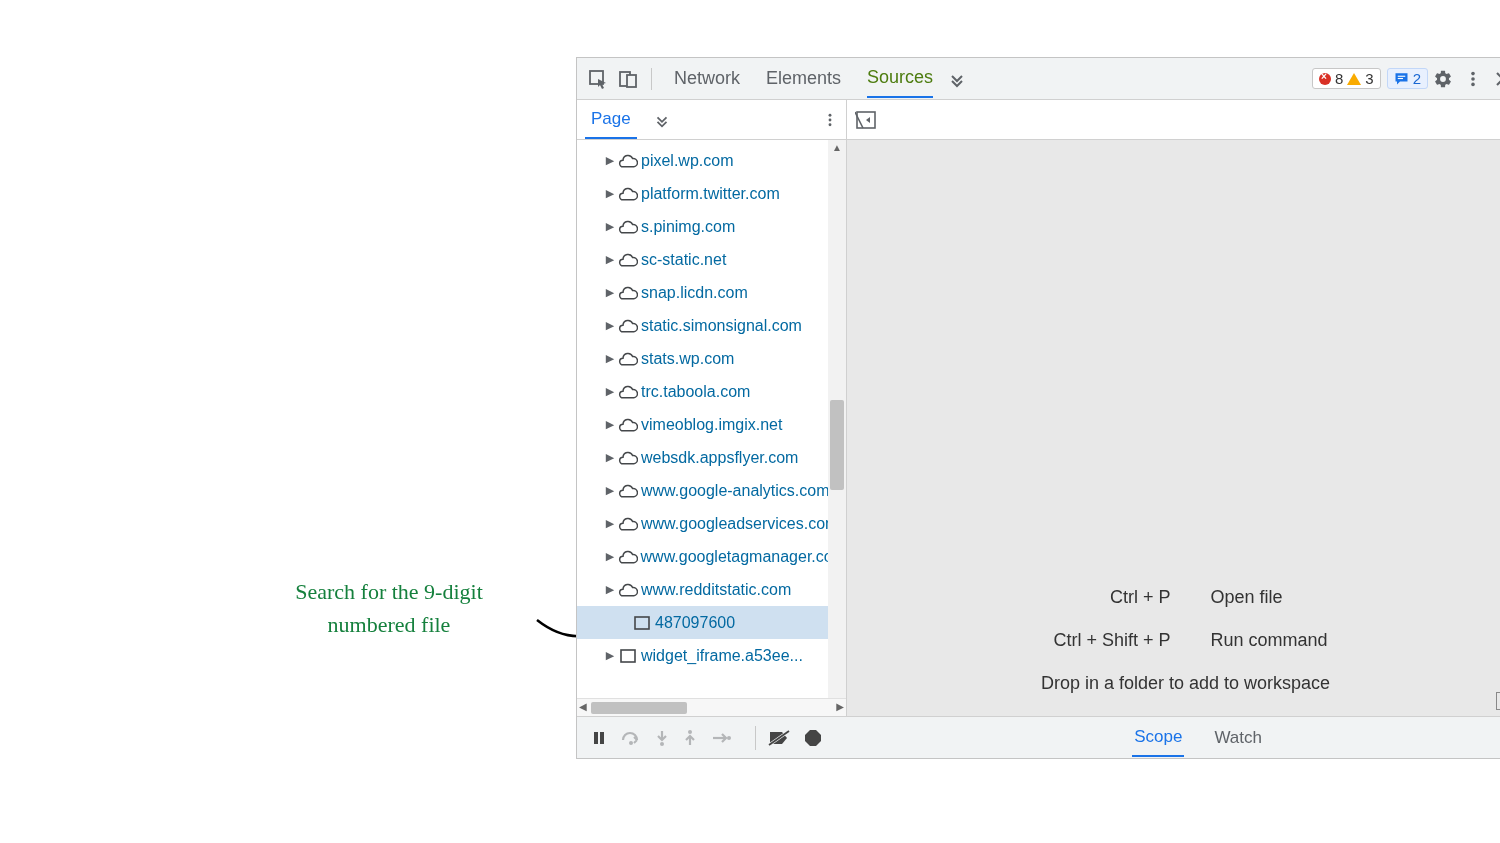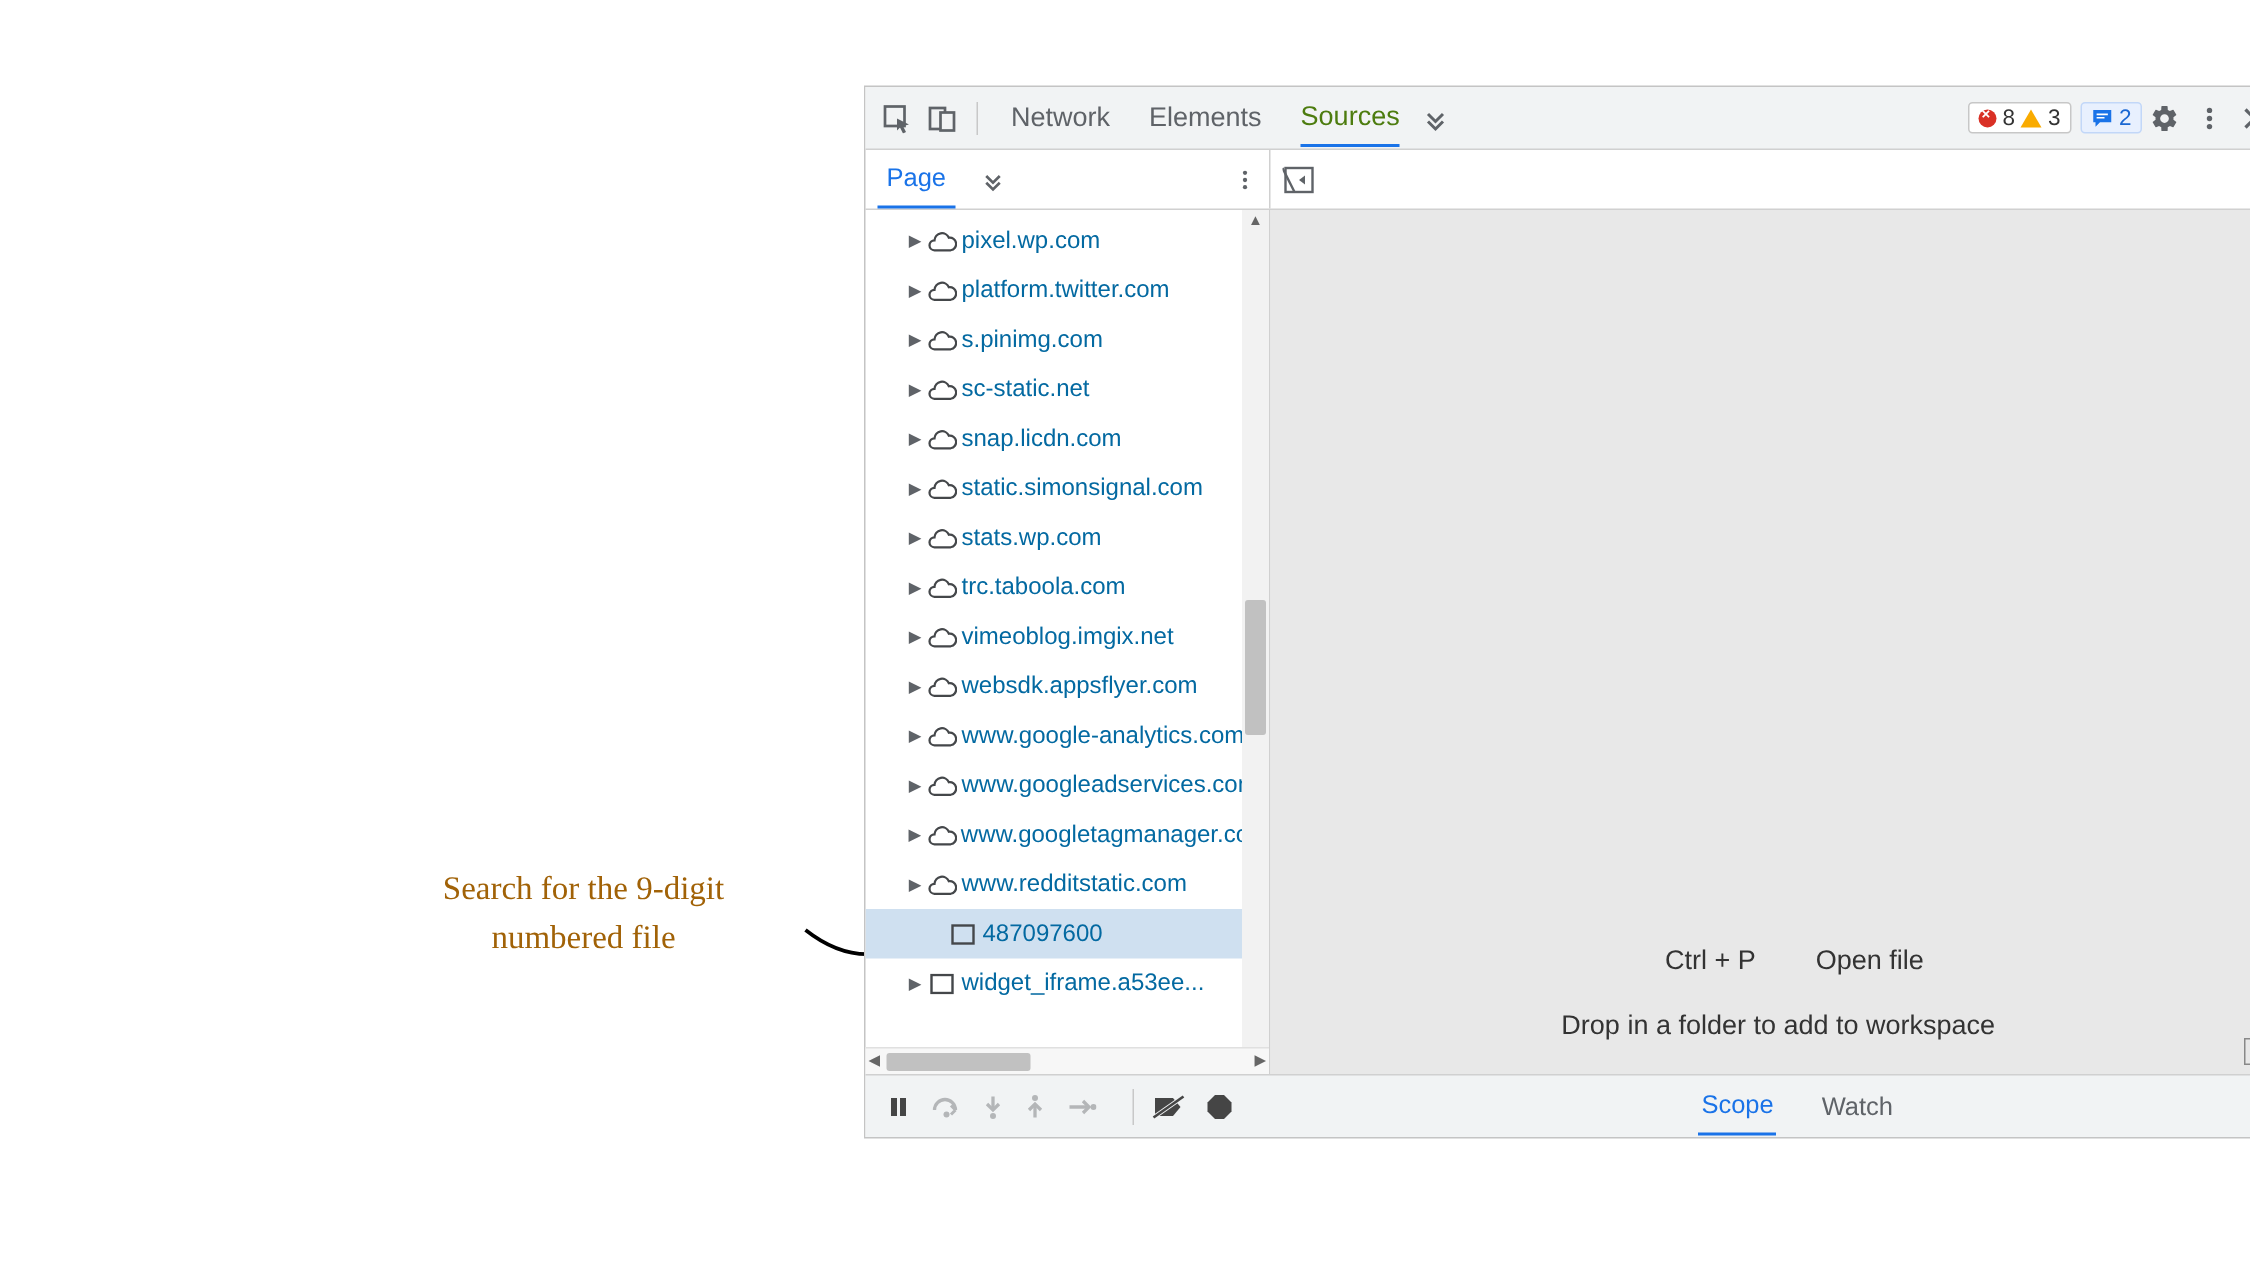--- a/index.html
+++ b/index.html
@@ -9,21 +9,21 @@
     background: #fff;
     width: 1500px;
     height: 843px;
     position: relative;
     color: #333;
   }
   .annotation {
     position: absolute;
     left: 244px;
     top: 575px;
-    color: #a16207;
+    color: #15803d;
     font-family: "Comic Sans MS", "Segoe Script", cursive;
     font-size: 22px;
     text-align: center;
     line-height: 1.5;
     width: 290px;
   }
   .arrow {
     position: absolute;
     left: 535px;
     top: 612px;
@@ -417,20 +417,24 @@
         <span class="ra">▶</span>
       </div>
     </div>
 
     <div class="editor-pane">
       <div class="editor-content">
         <div class="shortcut-row">
           <div class="shortcut-key">Ctrl + P</div>
           <div class="shortcut-desc">Open file</div>
         </div>
+        <div class="shortcut-row">
+          <div class="shortcut-key">Ctrl + Shift + P</div>
+          <div class="shortcut-desc">Run command</div>
+        </div>
         <div class="editor-note">Drop in a folder to add to workspace</div>
       </div>
       <div class="editor-dropdown">
         <svg width="12" height="12" viewBox="0 0 12 12">
             <path d="M2 4 L6 8 L10 4" stroke="#555" stroke-width="1.6" fill="none"></path>
             <line x1="2" y1="9" x2="10" y2="9" stroke="#555" stroke-width="1.6"></line>
           </svg>
       </div>
     </div>
   </div>

